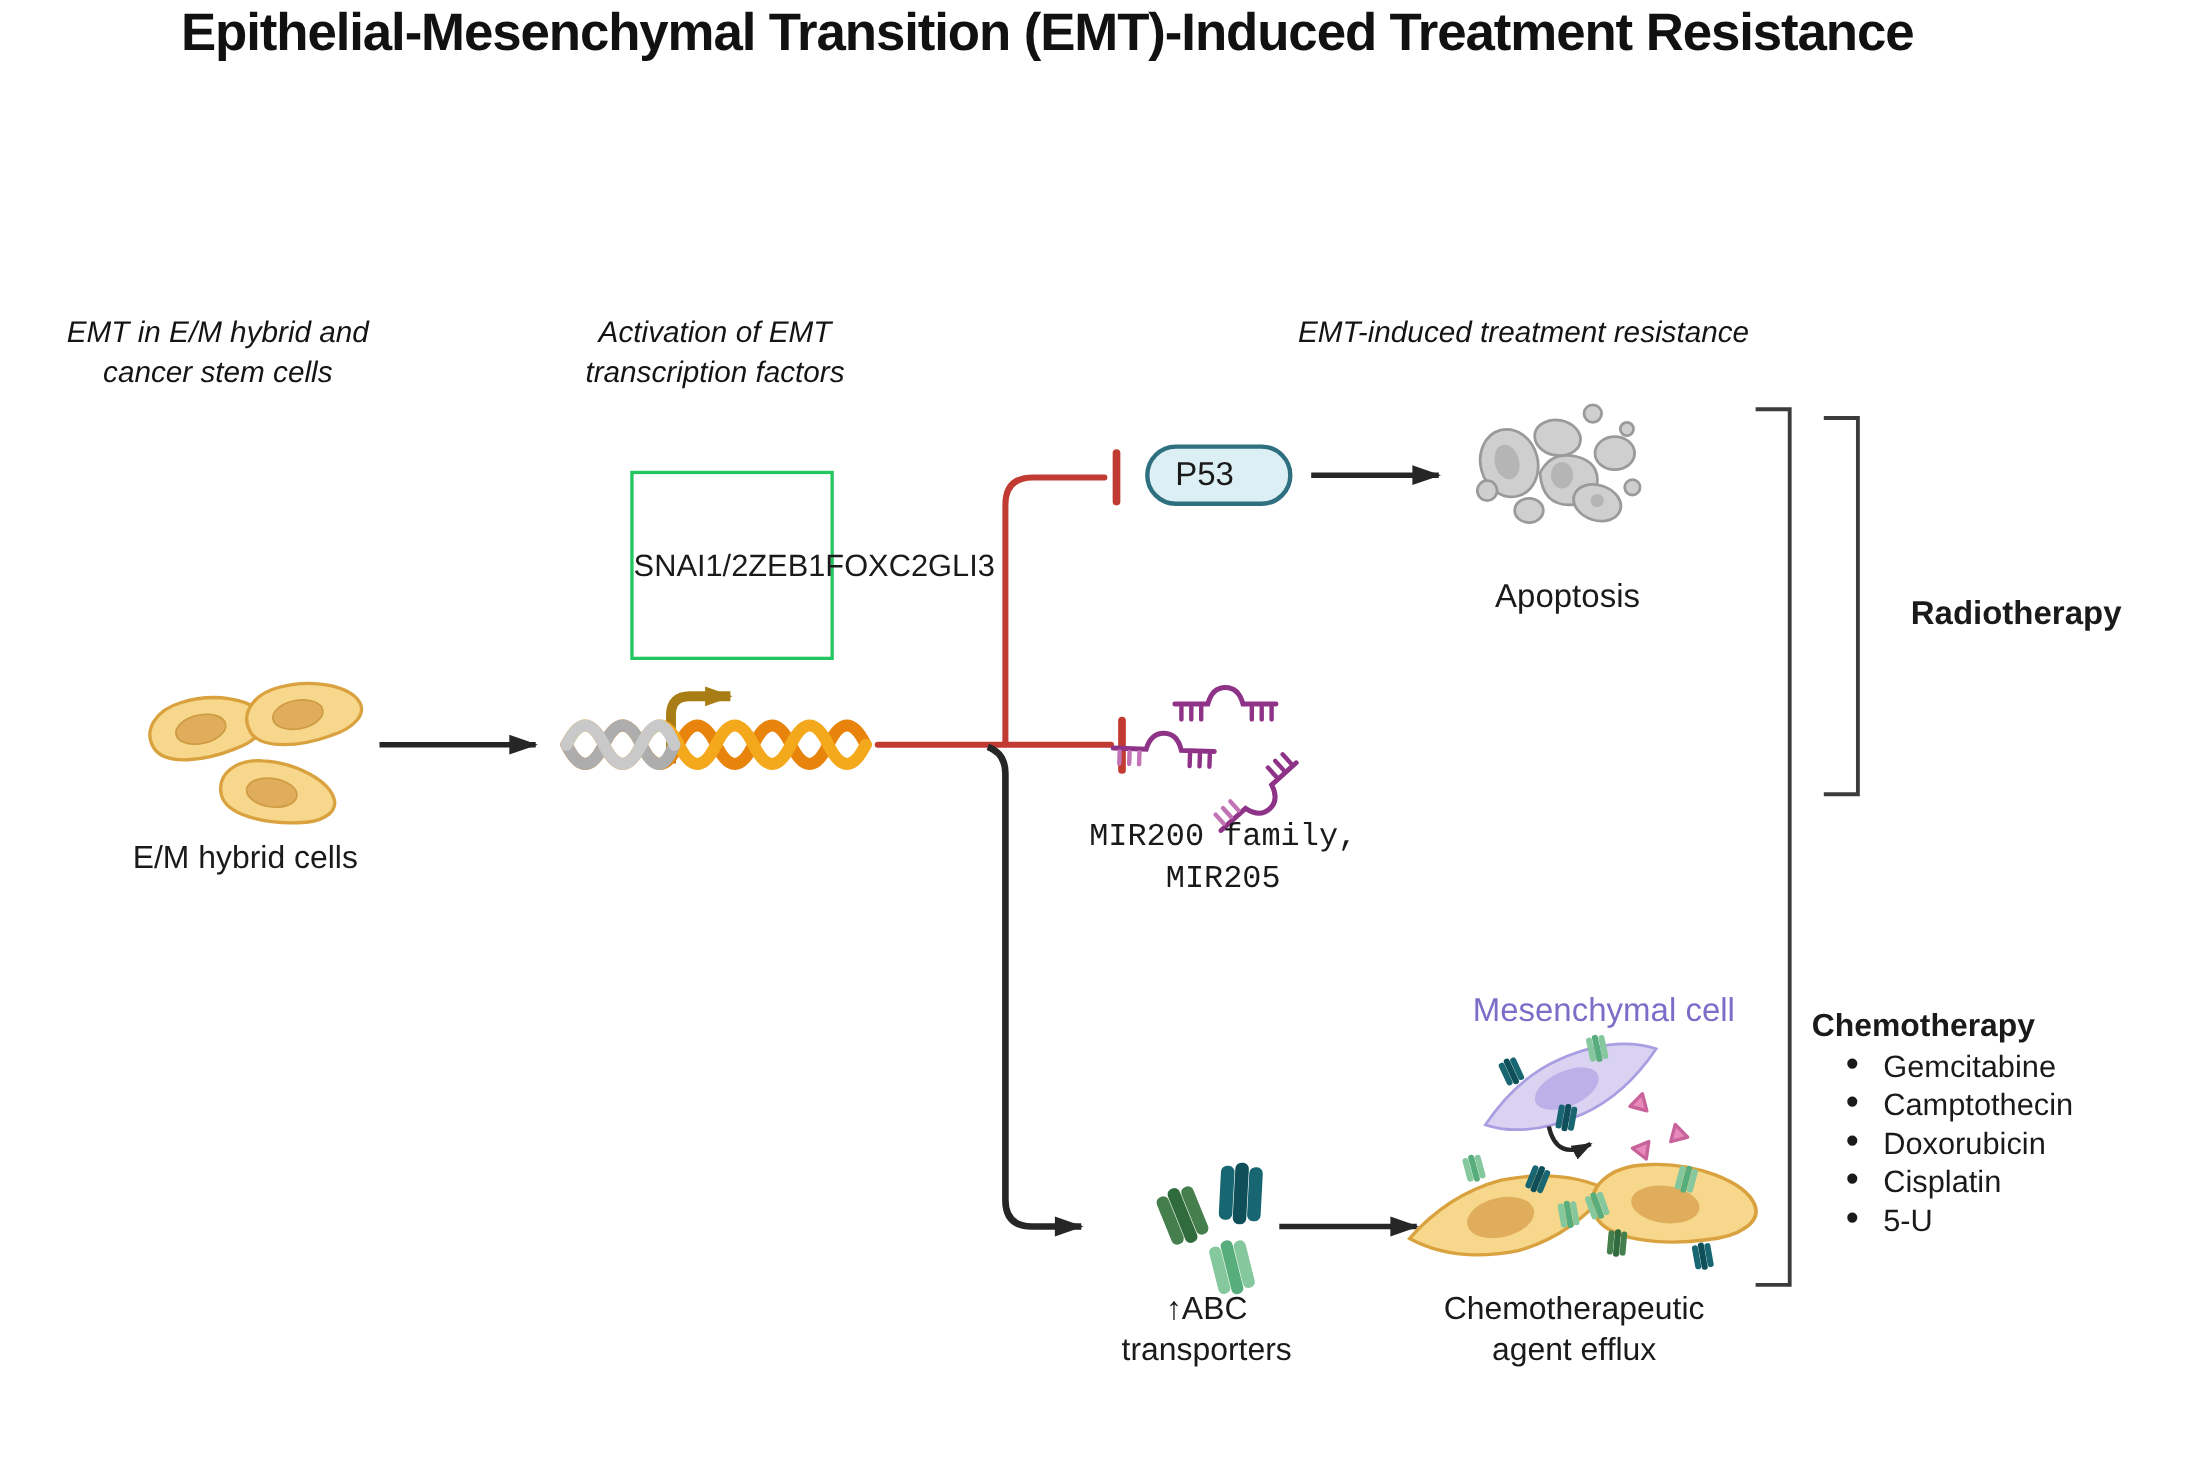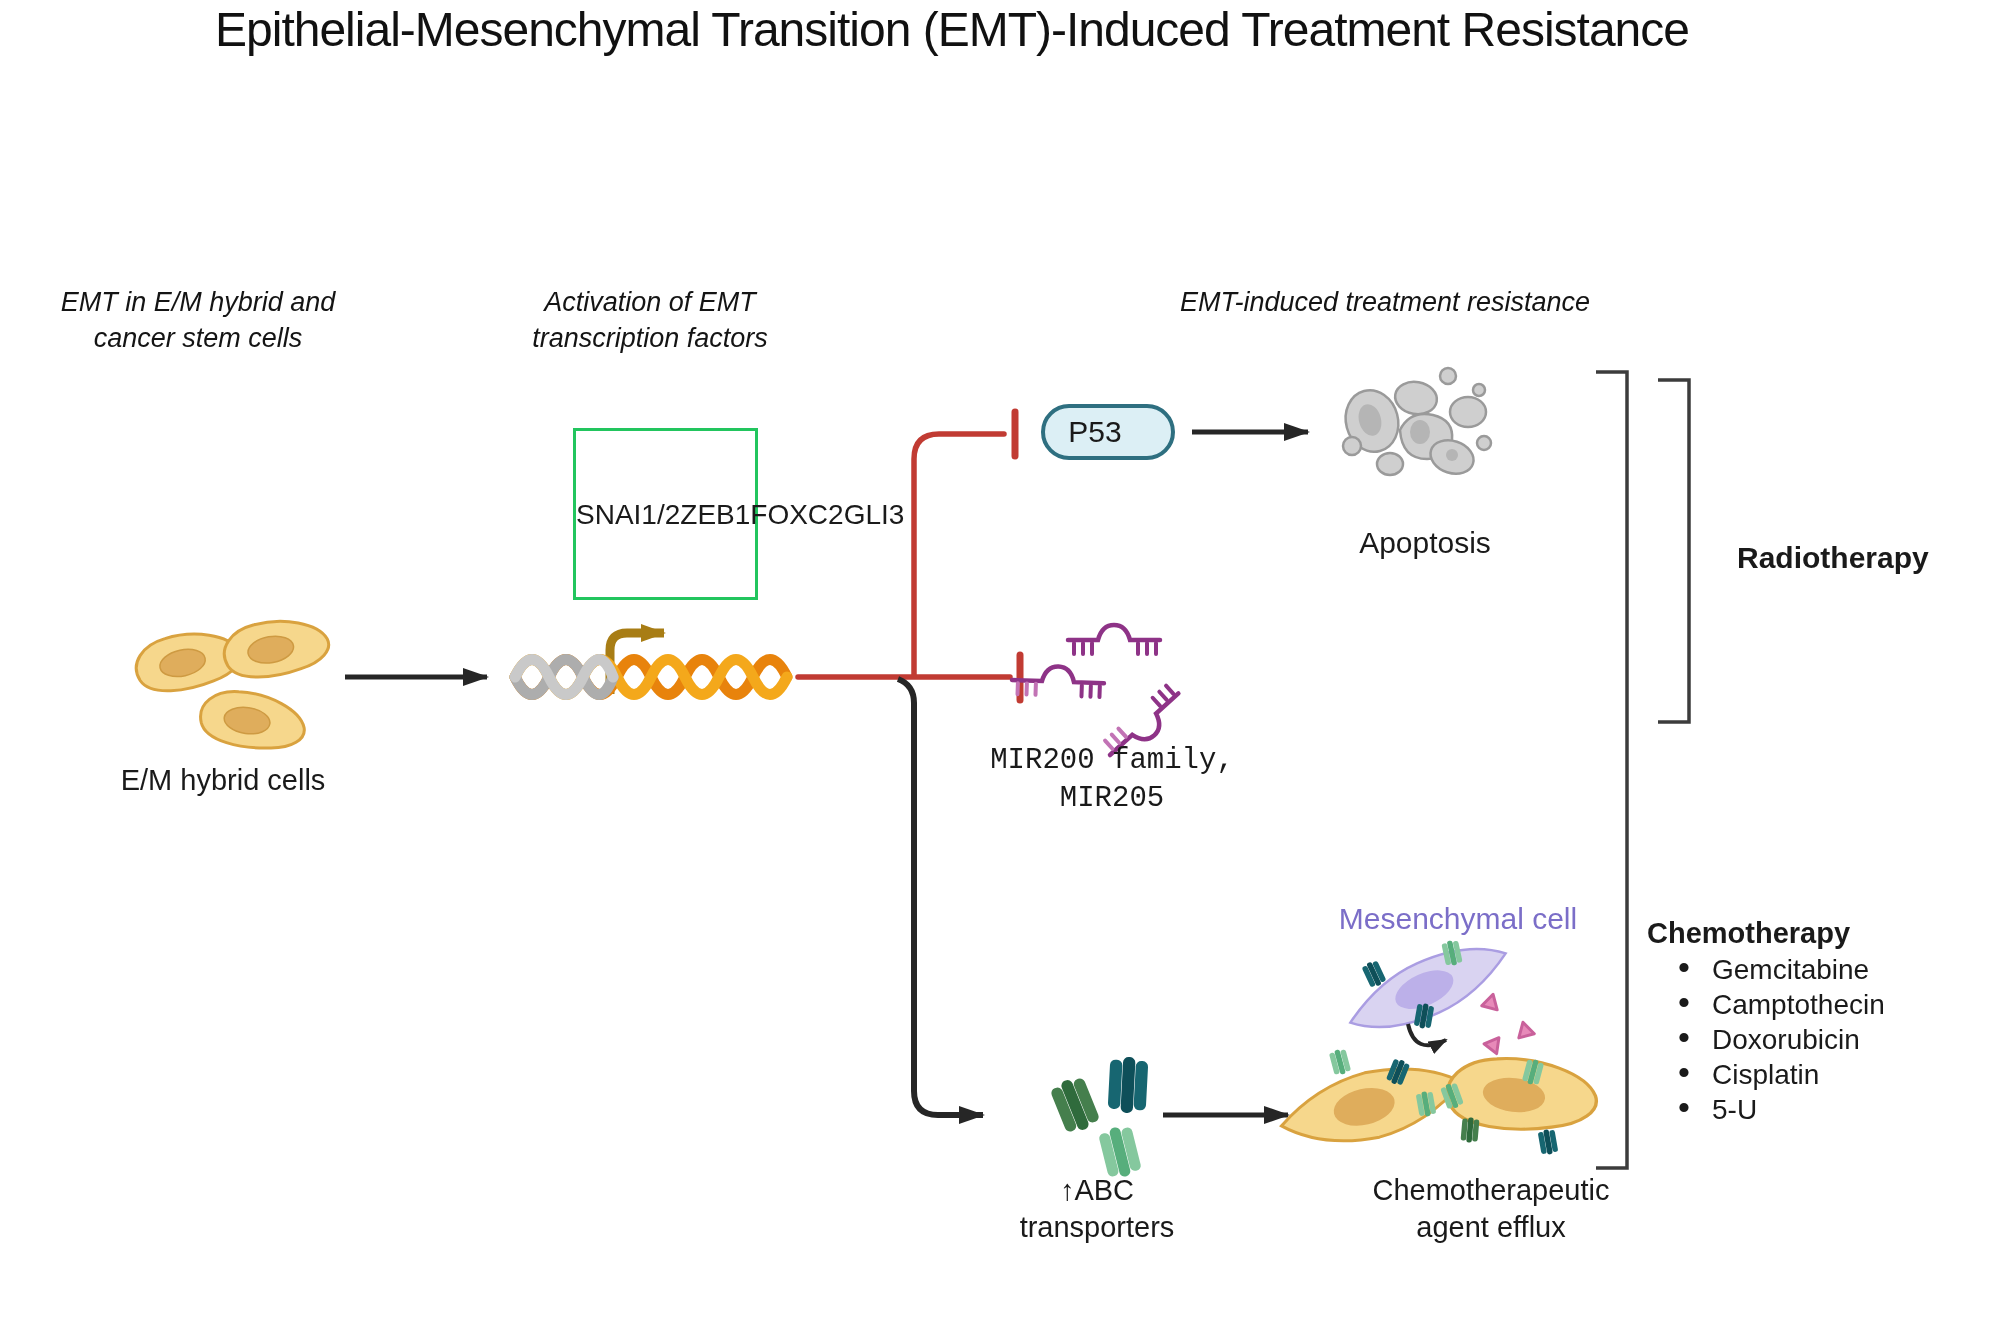--- a/index.html
+++ b/index.html
@@ -2,37 +2,37 @@
 <html><head>
 <meta charset="utf-8">
 <style>
   html,body{margin:0;padding:0;background:#ffffff;}
   #canvas{
     position:relative;width:2000px;height:1333px;background:#ffffff;overflow:hidden;
     font-family:"Liberation Sans",sans-serif;color:#1a1a1a;
   }
   #art{position:absolute;left:0;top:0;}
   .lbl{position:absolute;text-align:center;line-height:1.25;}
-  .title{left:0;top:70;width:1904px;font-size:48px;font-weight:normal;letter-spacing:-1px;color:#111;}
+  .title{left:0;top:70;width:1904px;font-size:48px;font-weight:bold;letter-spacing:-1px;color:#111;}
   .hdr{font-style:italic;font-size:27px;line-height:36px;color:#141414;}
   .hdr1{left:38px;top:284px;width:320px;}
   .hdr2{left:490px;top:284px;width:320px;}
   .hdr3{left:1160px;top:284px;width:450px;}
   .emcells{left:83px;top:762px;width:280px;font-size:29px;}
   .tfbox{
     left:573px;top:428px;width:185px;height:172px;box-sizing:border-box;
     border:3px solid #22c55e;background:#fff;display:flex;flex-direction:row;
     justify-content:flex-start;align-items:center;font-size:28px;line-height:39px;
   }
   .p53{left:1043px;top:406px;width:104px;height:52px;display:flex;align-items:center;justify-content:center;font-size:30px;}
   .apop{left:1295px;top:497px;width:260px;font-size:30px;margin-top:27px;}
   .mir{left:972px;top:742px;width:280px;font-size:29px;line-height:38px;font-family:Liberation Mono, monospace;}
   .mes{left:1308px;top:900px;width:300px;font-size:30px;color:#7B6EC8;}
   .abc{left:967px;top:1172px;width:260px;font-size:29px;line-height:37px;}
-  .efflux{left:1331px;top:1172px;width:320px;font-size:29px;line-height:37px;}
+  .efflux{left:1271px;top:1172px;width:320px;font-size:29px;line-height:37px;}
   .radio{left:1737px;top:539px;width:300px;text-align:left;font-size:30px;font-weight:bold;}
   .chemo{left:1647px;top:915px;width:300px;text-align:left;font-size:29px;font-weight:bold;}
   .drugs{position:absolute;left:1672px;top:952px;margin:0;padding:0;list-style:none;text-align:left;}
   .drugs li{position:relative;padding-left:40px;font-size:28px;line-height:35px;}
   .drugs li::before{content:"\2022";position:absolute;left:6px;top:-2px;font-size:34px;}
 </style>
 </head>
 <body>
 
 <div id="canvas">

